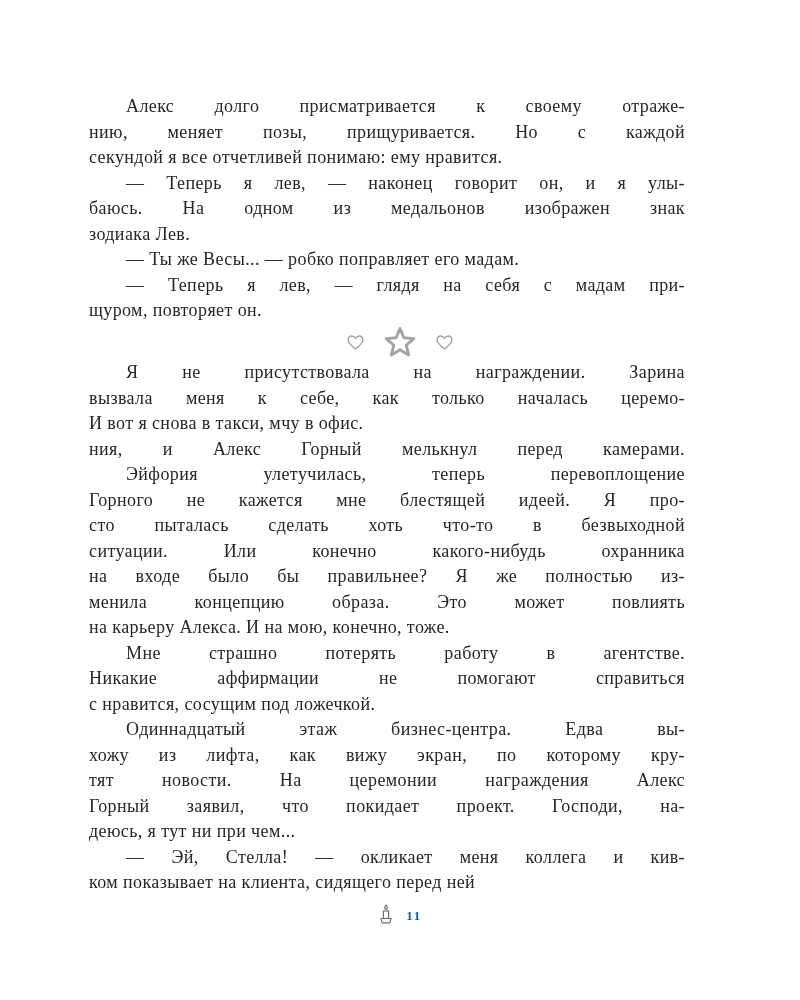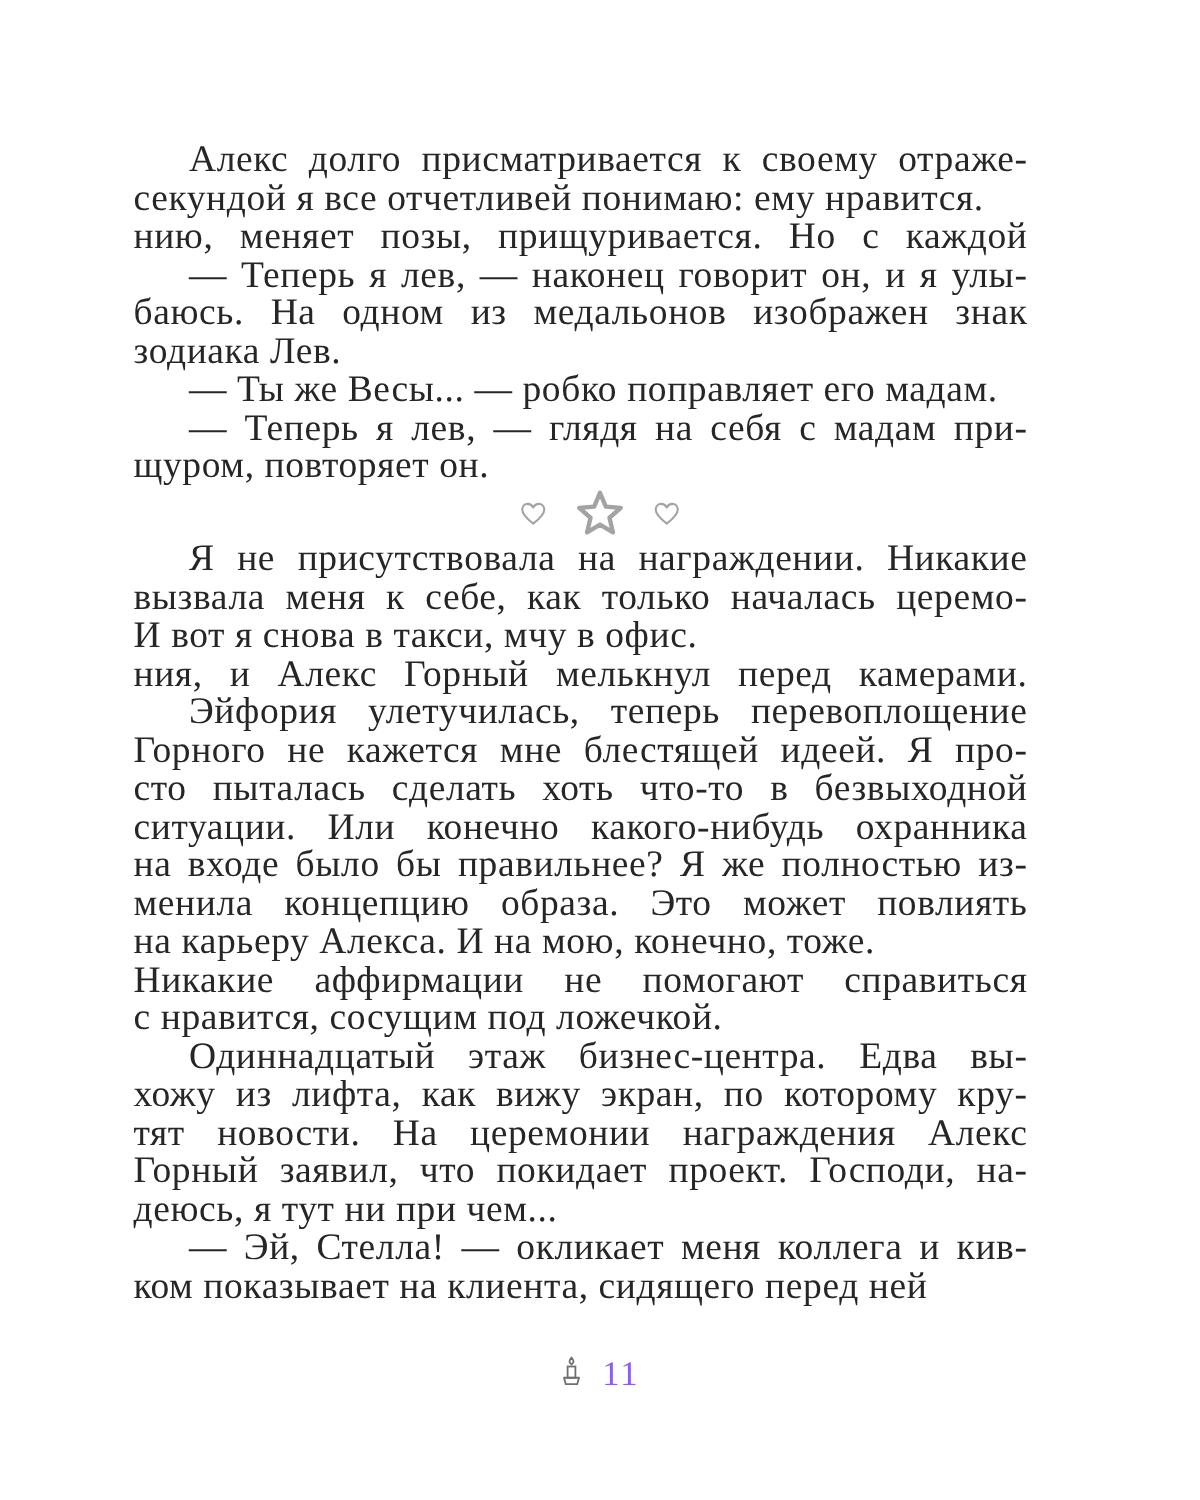--- a/index.html
+++ b/index.html
@@ -18,21 +18,21 @@
   }
   .text-column {
     position: absolute;
     left: 89px;
     width: 596px;
   }
   #section-top { top: 94px; }
   #section-bottom { top: 360px; }
   .para { margin: 0; }
   .line {
-    font-size: 25px;
+    font-size: 18px;
     line-height: 25.5px;
     letter-spacing: 0.4px;
     text-align: justify;
     text-align-last: justify;
     text-justify: inter-word;
     white-space: normal;
   }
   .line.first { text-indent: 37px; }
   .line.last  { text-align-last: left; }
   .ornament {
@@ -52,36 +52,36 @@
     top: 901px;
     left: 0;
     width: 800px;
     height: 30px;
     display: flex;
     align-items: center;
     justify-content: center;
     gap: 12px;
   }
   .page-number {
-    font-size: 23px;
-    font-weight: 400;
+    font-size: 13px;
+    font-weight: 700;
     letter-spacing: 1.5px;
-    color: #8b5cf6;
+    color: #0369a1;
   }
 </style>
 </head>
 <body>
 
 <div class="page">
 
   <div class="text-column" id="section-top">
       <div class="para">
         <div class="line first">Алекс долго присматривается к своему отраже-</div>
+        <div class="line">нию, меняет позы, прищуривается. Но с каждой</div>
         <div class="line last">секундой я все отчетливей понимаю: ему нравится.</div>
-        <div class="line">нию, меняет позы, прищуривается. Но с каждой</div>
       </div>
       <div class="para">
         <div class="line first">— Теперь я лев, — наконец говорит он, и я улы-</div>
         <div class="line">баюсь. На одном из медальонов изображен знак</div>
         <div class="line last">зодиака Лев.</div>
       </div>
       <div class="para">
         <div class="line first last">— Ты же Весы... — робко поправляет его мадам.</div>
       </div>
       <div class="para">
@@ -103,35 +103,36 @@
     </span>
     <span>
       <svg width="19" height="17" viewBox="0 0 24 22">
         <path d="M12 19.5 C7.5 16 2.5 12 2.5 7.5 C2.5 4.6 4.6 2.5 7.2 2.5 C9.2 2.5 10.9 3.6 12 5.6 C13.1 3.6 14.8 2.5 16.8 2.5 C19.4 2.5 21.5 4.6 21.5 7.5 C21.5 12 16.5 16 12 19.5 Z" fill="none" stroke="#a3a3a3" stroke-width="1.8" stroke-linejoin="round"></path>
       </svg>
     </span>
   </div>
 
   <div class="text-column" id="section-bottom">
       <div class="para">
-        <div class="line first">Я не присутствовала на награждении. Никакие</div>
+        <div class="line first">Я не присутствовала на награждении. Зарина</div>
         <div class="line">вызвала меня к себе, как только началась церемо-</div>
         <div class="line last">И вот я снова в такси, мчу в офис.</div>
         <div class="line">ния, и Алекс Горный мелькнул перед камерами.</div>
       </div>
       <div class="para">
         <div class="line first">Эйфория улетучилась, теперь перевоплощение</div>
         <div class="line">Горного не кажется мне блестящей идеей. Я про-</div>
         <div class="line">сто пыталась сделать хоть что-то в безвыходной</div>
         <div class="line">ситуации. Или конечно какого-нибудь охранника</div>
         <div class="line">на входе было бы правильнее? Я же полностью из-</div>
         <div class="line">менила концепцию образа. Это может повлиять</div>
         <div class="line last">на карьеру Алекса. И на мою, конечно, тоже.</div>
       </div>
       <div class="para">
+        <div class="line first">Мне страшно потерять работу в агентстве.</div>
         <div class="line">Никакие аффирмации не помогают справиться</div>
         <div class="line last">с нравится, сосущим под ложечкой.</div>
       </div>
       <div class="para">
         <div class="line first">Одиннадцатый этаж бизнес-центра. Едва вы-</div>
         <div class="line">хожу из лифта, как вижу экран, по которому кру-</div>
         <div class="line">тят новости. На церемонии награждения Алекс</div>
         <div class="line">Горный заявил, что покидает проект. Господи, на-</div>
         <div class="line last">деюсь, я тут ни при чем...</div>
       </div>

